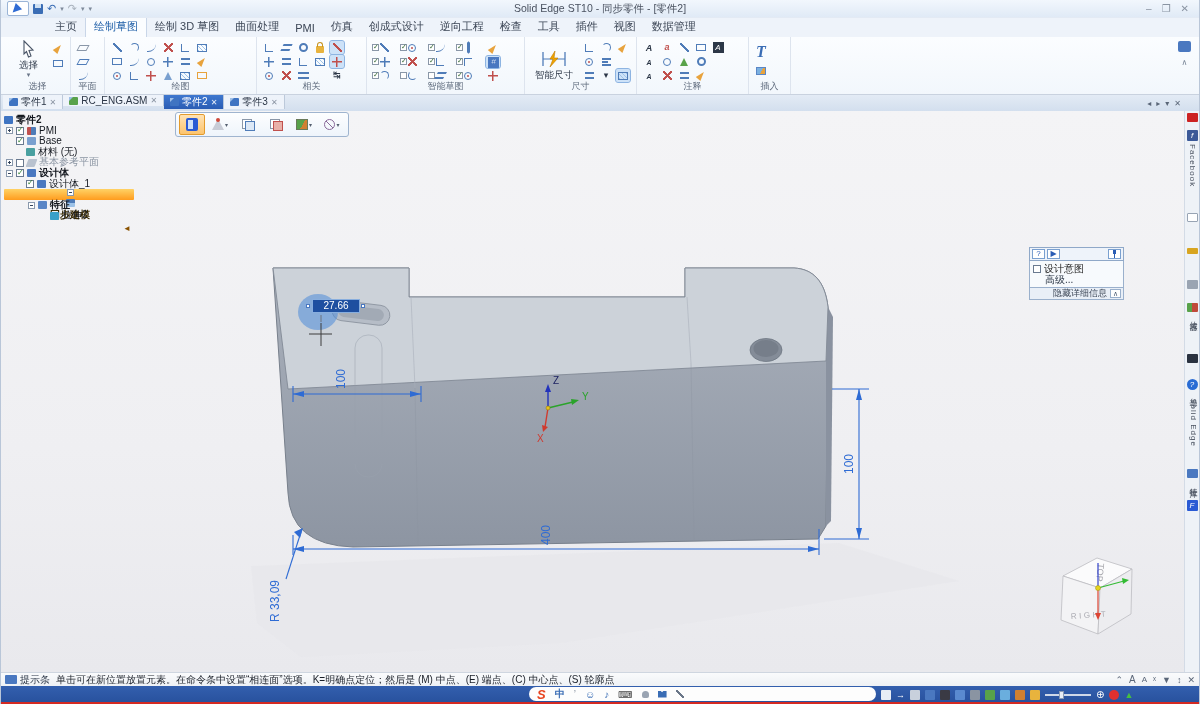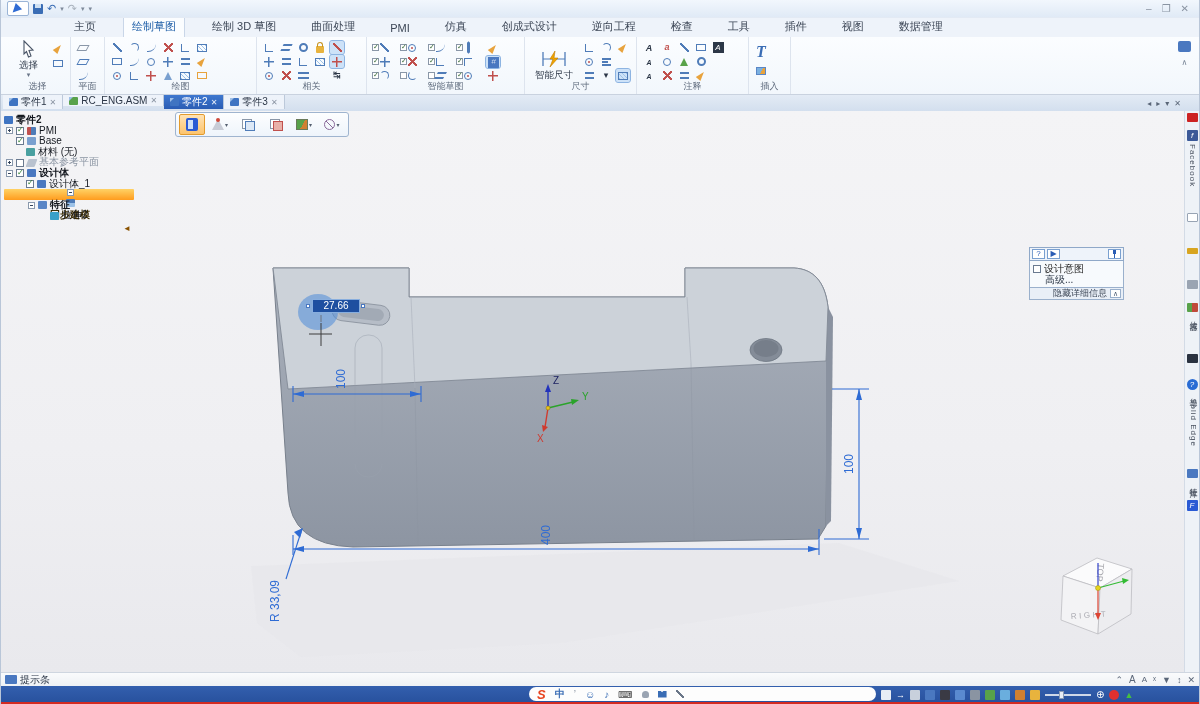--- a/index.html
+++ b/index.html
@@ -15,21 +15,21 @@
   .floppy { width:10px; height:10px; background:#3a6db5; border-radius:1px; position:relative; }
   .floppy::after { content:""; position:absolute; left:2px; top:0; width:6px; height:4px; background:#cfe0f2; }
   .tglyph { font-size:11px; color:#3a6db5; line-height:1; }
   .tglyph.gray { color:#a9b2bd; }
   .tcaret { font-size:7px; color:#7e8priorities a; color:#7e8a9a; }
   .title-text { position:absolute; left:0; right:0; text-align:center; font-size:10.5px; color:#4a5260; pointer-events:none; }
   .wcontrols { margin-left:auto; display:flex; gap:10px; padding-right:10px; color:#8a94a2; font-size:10px; }
 
   
   .tabrow { height:19px; background:#eef3fa; display:flex; align-items:flex-end; padding-left:46px; }
-  .rtab { padding:2px 8px 3px; font-size:11px; color:#3c4656; cursor:default;margin-left:19px; }
+  .rtab { padding:2px 8px 3px; font-size:11px; color:#3c4656; cursor:default; }
   .rtab.active { background:#fbfdff; color:#1f5fa8; border:1px solid #c9d6e8; border-bottom:none; border-radius:2px 2px 0 0; }
 
   
   .ribbon { height:58px; background:linear-gradient(#fbfdff,#f2f7fc); border-bottom:1px solid #c9d2df; display:flex; align-items:stretch; padding-left:4px; }
   .rg { position:relative; border-right:1px solid #dde4ee; padding:3px 5px 12px; display:flex; gap:4px; }
   .rg-label { position:absolute; left:0; right:0; bottom:1px; text-align:center; font-size:9px; color:#5f6b7d; }
   .bigbtn { width:46px; display:flex; flex-direction:column; align-items:center; justify-content:flex-start; gap:1px; border-radius:2px; }
   .bb-label { font-size:9.5px; color:#2c3747; }
   .bb-caret { font-size:7px; color:#6a7688; line-height:4px; }
   .icol { display:flex; flex-direction:column; gap:2px; justify-content:flex-start; padding-top:2px; }
@@ -180,20 +180,21 @@
       <span class="selogo">
           <i></i>
         </span>
       <span class="floppy"></span>
       <span class="tglyph">↶</span>
       <span class="tcaret">▾</span>
       <span class="tglyph gray">↷</span>
       <span class="tcaret">▾</span>
       <span class="tcaret">▾</span>
     </div>
+    <span class="title-text">Solid Edge ST10 - 同步零件 - [零件2]</span>
     <div class="wcontrols">
       <span>–</span>
       <span>❐</span>
       <span>✕</span>
     </div>
   </div>
 
   <div class="tabrow">
     <span class="rtab">主页</span>
     <span class="rtab active">绘制草图</span>
@@ -775,20 +776,21 @@
       <span class="dklbl">学习 Solid Edge</span>
       <i class="dk dk-lib"></i>
       <span class="dklbl">特征库</span>
       <i class="dk dk-f">F</i>
     </div>
   </div>
 
   <div class="statusbar">
     <i class="sb-ico"></i>
     <span class="sb-label">提示条</span>
+    <span class="sb-msg">单击可在新位置放置元素。在命令条中设置“相连面”选项。K=明确点定位；然后是 (M) 中点、(E) 端点、(C) 中心点、(S) 轮廓点</span>
     <div class="sb-right">
       <span>⌃</span>
       <span class="big">A</span>
       <span class="small">A</span>
       <span>ˣ</span>
       <span>▼</span>
       <span>↕</span>
       <span>✕</span>
     </div>
   </div>

